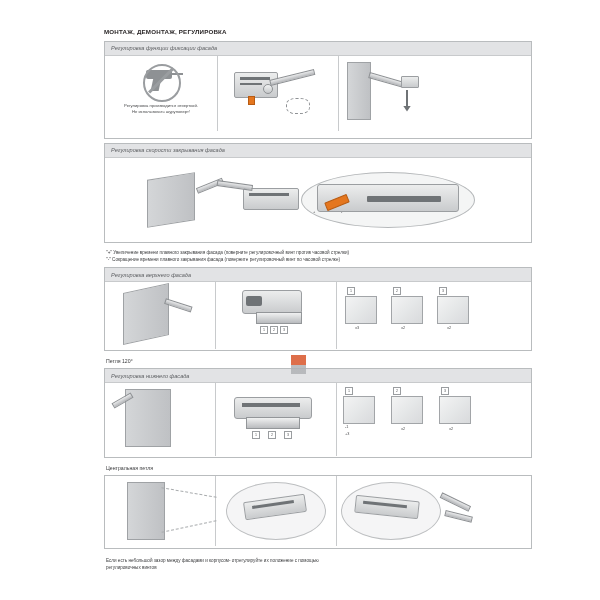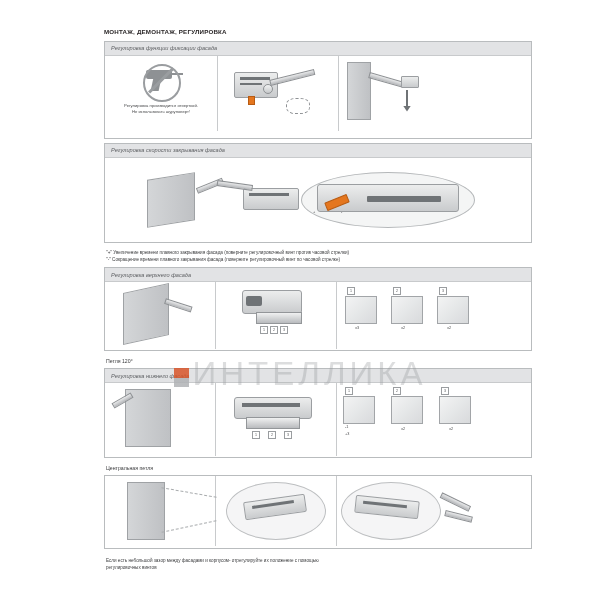--- a/index.html
+++ b/index.html
@@ -331,16 +331,16 @@
       </div>
     </div>
   </div>
 
   <div class="footnote">
     <div>Если есть небольшой зазор между фасадами и корпусом- отрегулируйте их положение с помощью</div>
     <div>регулировочных винтов</div>
   </div>
 
   <div class="wm">
-    <span class="wm-mark"></span><span class="wm-text">ИНТЕЛЛИКА</span>
+    <span class="wm-mark"></span>
   </div>
 
 </div>
 
 </body></html>

